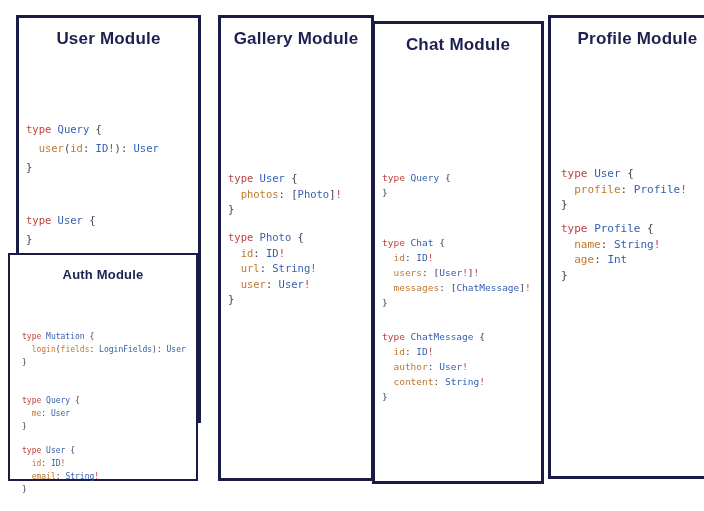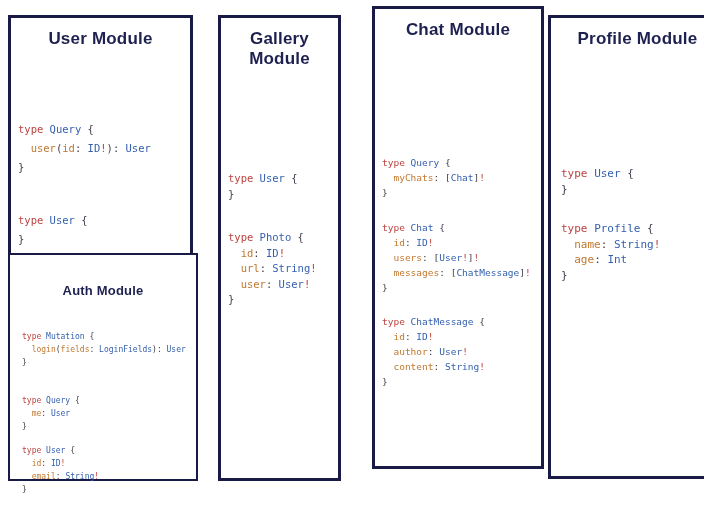--- a/index.html
+++ b/index.html
@@ -14,53 +14,53 @@
   }
   .ptitle{
     font-weight:bold;text-align:center;color:var(--title,#1e2150);
     font-size:17px;padding-top:11px;letter-spacing:.2px;
   }
   .auth-box{
     position:absolute;background:#ffffff;
     border:2px solid var(--border,#1a1a47);
     box-sizing:border-box;z-index:2;
   }
-  .auth-box .ptitle{font-size:13px;padding-top:28px}
+  .auth-box .ptitle{font-size:13px;padding-top:12px}
   .code{
     position:absolute;font-family:"DejaVu Sans Mono",monospace;
     white-space:pre;
     margin-top:39px;
   }
   .k{color:var(--keyword,#bc4340)}
   .t{color:var(--type,#335fae)}
   .f{color:var(--field,#c0782f)}
   .p{color:var(--punct,#403f4d)}
   .b{color:var(--bang,#bc4340)}
 
   
-  #p-user{left:8px;top:15px;width:185px;height:408px}
+  #p-user{left:16px;top:15px;width:185px;height:408px}
   #p-user .code{font-size:10.5px;line-height:19px;left:7px}
   #cb-u1{top:63px}
   #cb-u2{top:154px}
 
   
   #p-auth{left:8px;top:253px;width:190px;height:228px}
   #p-auth .code{font-size:8px;line-height:13px;left:12px}
   #cb-a1{top:36px}
   #cb-a2{top:100px}
   #cb-a3{top:150px}
 
   
-  #p-gallery{left:218px;top:15px;width:123px;height:466px}
+  #p-gallery{left:218px;top:15px;width:156px;height:466px}
   #p-gallery .code{font-size:10.5px;line-height:15.5px;left:7px}
   #cb-g1{top:114px}
   #cb-g2{top:173px}
 
   
-  #p-chat{left:372px;top:6px;width:172px;height:463px}
+  #p-chat{left:372px;top:21px;width:172px;height:463px}
   #p-chat .code{font-size:9.5px;line-height:15px;left:7px}
   #cb-c1{top:107px}
   #cb-c2{top:172px}
   #cb-c3{top:266px}
 
   
   #p-profile{left:548px;top:15px;width:179px;height:464px}
   #p-profile .code{font-size:11px;line-height:15.5px;left:10px}
   #cb-p1{top:109px}
   #cb-p2{top:164px}
@@ -76,28 +76,28 @@
 
 <div class="auth-box" id="p-auth">
   <div class="ptitle">Auth Module</div>
   <div class="code" id="cb-a1"><div class="ln"><span class="k">type </span><span class="t">Mutation</span><span class="p"> {</span></div><div class="ln"><span class="p">  </span><span class="f">login</span><span class="p">(</span><span class="f">fields</span><span class="p">: </span><span class="t">LoginFields</span><span class="p">): </span><span class="t">User</span></div><div class="ln"><span class="p">}</span></div></div>
   <div class="code" id="cb-a2"><div class="ln"><span class="k">type </span><span class="t">Query</span><span class="p"> {</span></div><div class="ln"><span class="p">  </span><span class="f">me</span><span class="p">: </span><span class="t">User</span></div><div class="ln"><span class="p">}</span></div></div>
   <div class="code" id="cb-a3"><div class="ln"><span class="k">type </span><span class="t">User</span><span class="p"> {</span></div><div class="ln"><span class="p">  </span><span class="f">id</span><span class="p">: </span><span class="t">ID</span><span class="b">!</span></div><div class="ln"><span class="p">  </span><span class="f">email</span><span class="p">: </span><span class="t">String</span><span class="b">!</span></div><div class="ln"><span class="p">}</span></div></div>
 </div>
 
 <div class="panel" id="p-gallery">
   <div class="ptitle">Gallery Module</div>
-  <div class="code" id="cb-g1"><div class="ln"><span class="k">type </span><span class="t">User</span><span class="p"> {</span></div><div class="ln"><span class="p">}</span></div></div>
+  <div class="code" id="cb-g1"><div class="ln"><span class="k">type </span><span class="t">User</span><span class="p"> {</span></div><div class="ln"><span class="p">  </span><span class="f">photos</span><span class="p">: [</span><span class="t">Photo</span><span class="p">]</span><span class="b">!</span></div><div class="ln"><span class="p">}</span></div></div>
   <div class="code" id="cb-g2"><div class="ln"><span class="k">type </span><span class="t">Photo</span><span class="p"> {</span></div><div class="ln"><span class="p">  </span><span class="f">id</span><span class="p">: </span><span class="t">ID</span><span class="b">!</span></div><div class="ln"><span class="p">  </span><span class="f">url</span><span class="p">: </span><span class="t">String</span><span class="b">!</span></div><div class="ln"><span class="p">  </span><span class="f">user</span><span class="p">: </span><span class="t">User</span><span class="b">!</span></div><div class="ln"><span class="p">}</span></div></div>
 </div>
 
 <div class="panel" id="p-chat">
   <div class="ptitle">Chat Module</div>
-  <div class="code" id="cb-c1"><div class="ln"><span class="k">type </span><span class="t">Query</span><span class="p"> {</span></div><div class="ln"><span class="p">  </span><span class="f">myChats</span><span class="p">: [</span><span class="t">Chat</span><span class="p">]</span><span class="b">!</span></div><div class="ln"><span class="p">}</span></div></div>
+  <div class="code" id="cb-c1"><div class="ln"><span class="k">type </span><span class="t">Query</span><span class="p"> {</span></div><div class="ln"><span class="p">}</span></div></div>
   <div class="code" id="cb-c2"><div class="ln"><span class="k">type </span><span class="t">Chat</span><span class="p"> {</span></div><div class="ln"><span class="p">  </span><span class="f">id</span><span class="p">: </span><span class="t">ID</span><span class="b">!</span></div><div class="ln"><span class="p">  </span><span class="f">users</span><span class="p">: [</span><span class="t">User</span><span class="b">!</span><span class="p">]</span><span class="b">!</span></div><div class="ln"><span class="p">  </span><span class="f">messages</span><span class="p">: [</span><span class="t">ChatMessage</span><span class="p">]</span><span class="b">!</span></div><div class="ln"><span class="p">}</span></div></div>
   <div class="code" id="cb-c3"><div class="ln"><span class="k">type </span><span class="t">ChatMessage</span><span class="p"> {</span></div><div class="ln"><span class="p">  </span><span class="f">id</span><span class="p">: </span><span class="t">ID</span><span class="b">!</span></div><div class="ln"><span class="p">  </span><span class="f">author</span><span class="p">: </span><span class="t">User</span><span class="b">!</span></div><div class="ln"><span class="p">  </span><span class="f">content</span><span class="p">: </span><span class="t">String</span><span class="b">!</span></div><div class="ln"><span class="p">}</span></div></div>
 </div>
 
 <div class="panel" id="p-profile">
   <div class="ptitle">Profile Module</div>
-  <div class="code" id="cb-p1"><div class="ln"><span class="k">type </span><span class="t">User</span><span class="p"> {</span></div><div class="ln"><span class="p">}</span></div></div>
+  <div class="code" id="cb-p1"><div class="ln"><span class="k">type </span><span class="t">User</span><span class="p"> {</span></div><div class="ln"><span class="p">  </span><span class="f">profile</span><span class="p">: </span><span class="t">Profile</span><span class="b">!</span></div><div class="ln"><span class="p">}</span></div></div>
   <div class="code" id="cb-p2"><div class="ln"><span class="k">type </span><span class="t">Profile</span><span class="p"> {</span></div><div class="ln"><span class="p">  </span><span class="f">name</span><span class="p">: </span><span class="t">String</span><span class="b">!</span></div><div class="ln"><span class="p">  </span><span class="f">age</span><span class="p">: </span><span class="t">Int</span></div><div class="ln"><span class="p">}</span></div></div>
 </div>
 
 </body></html>

